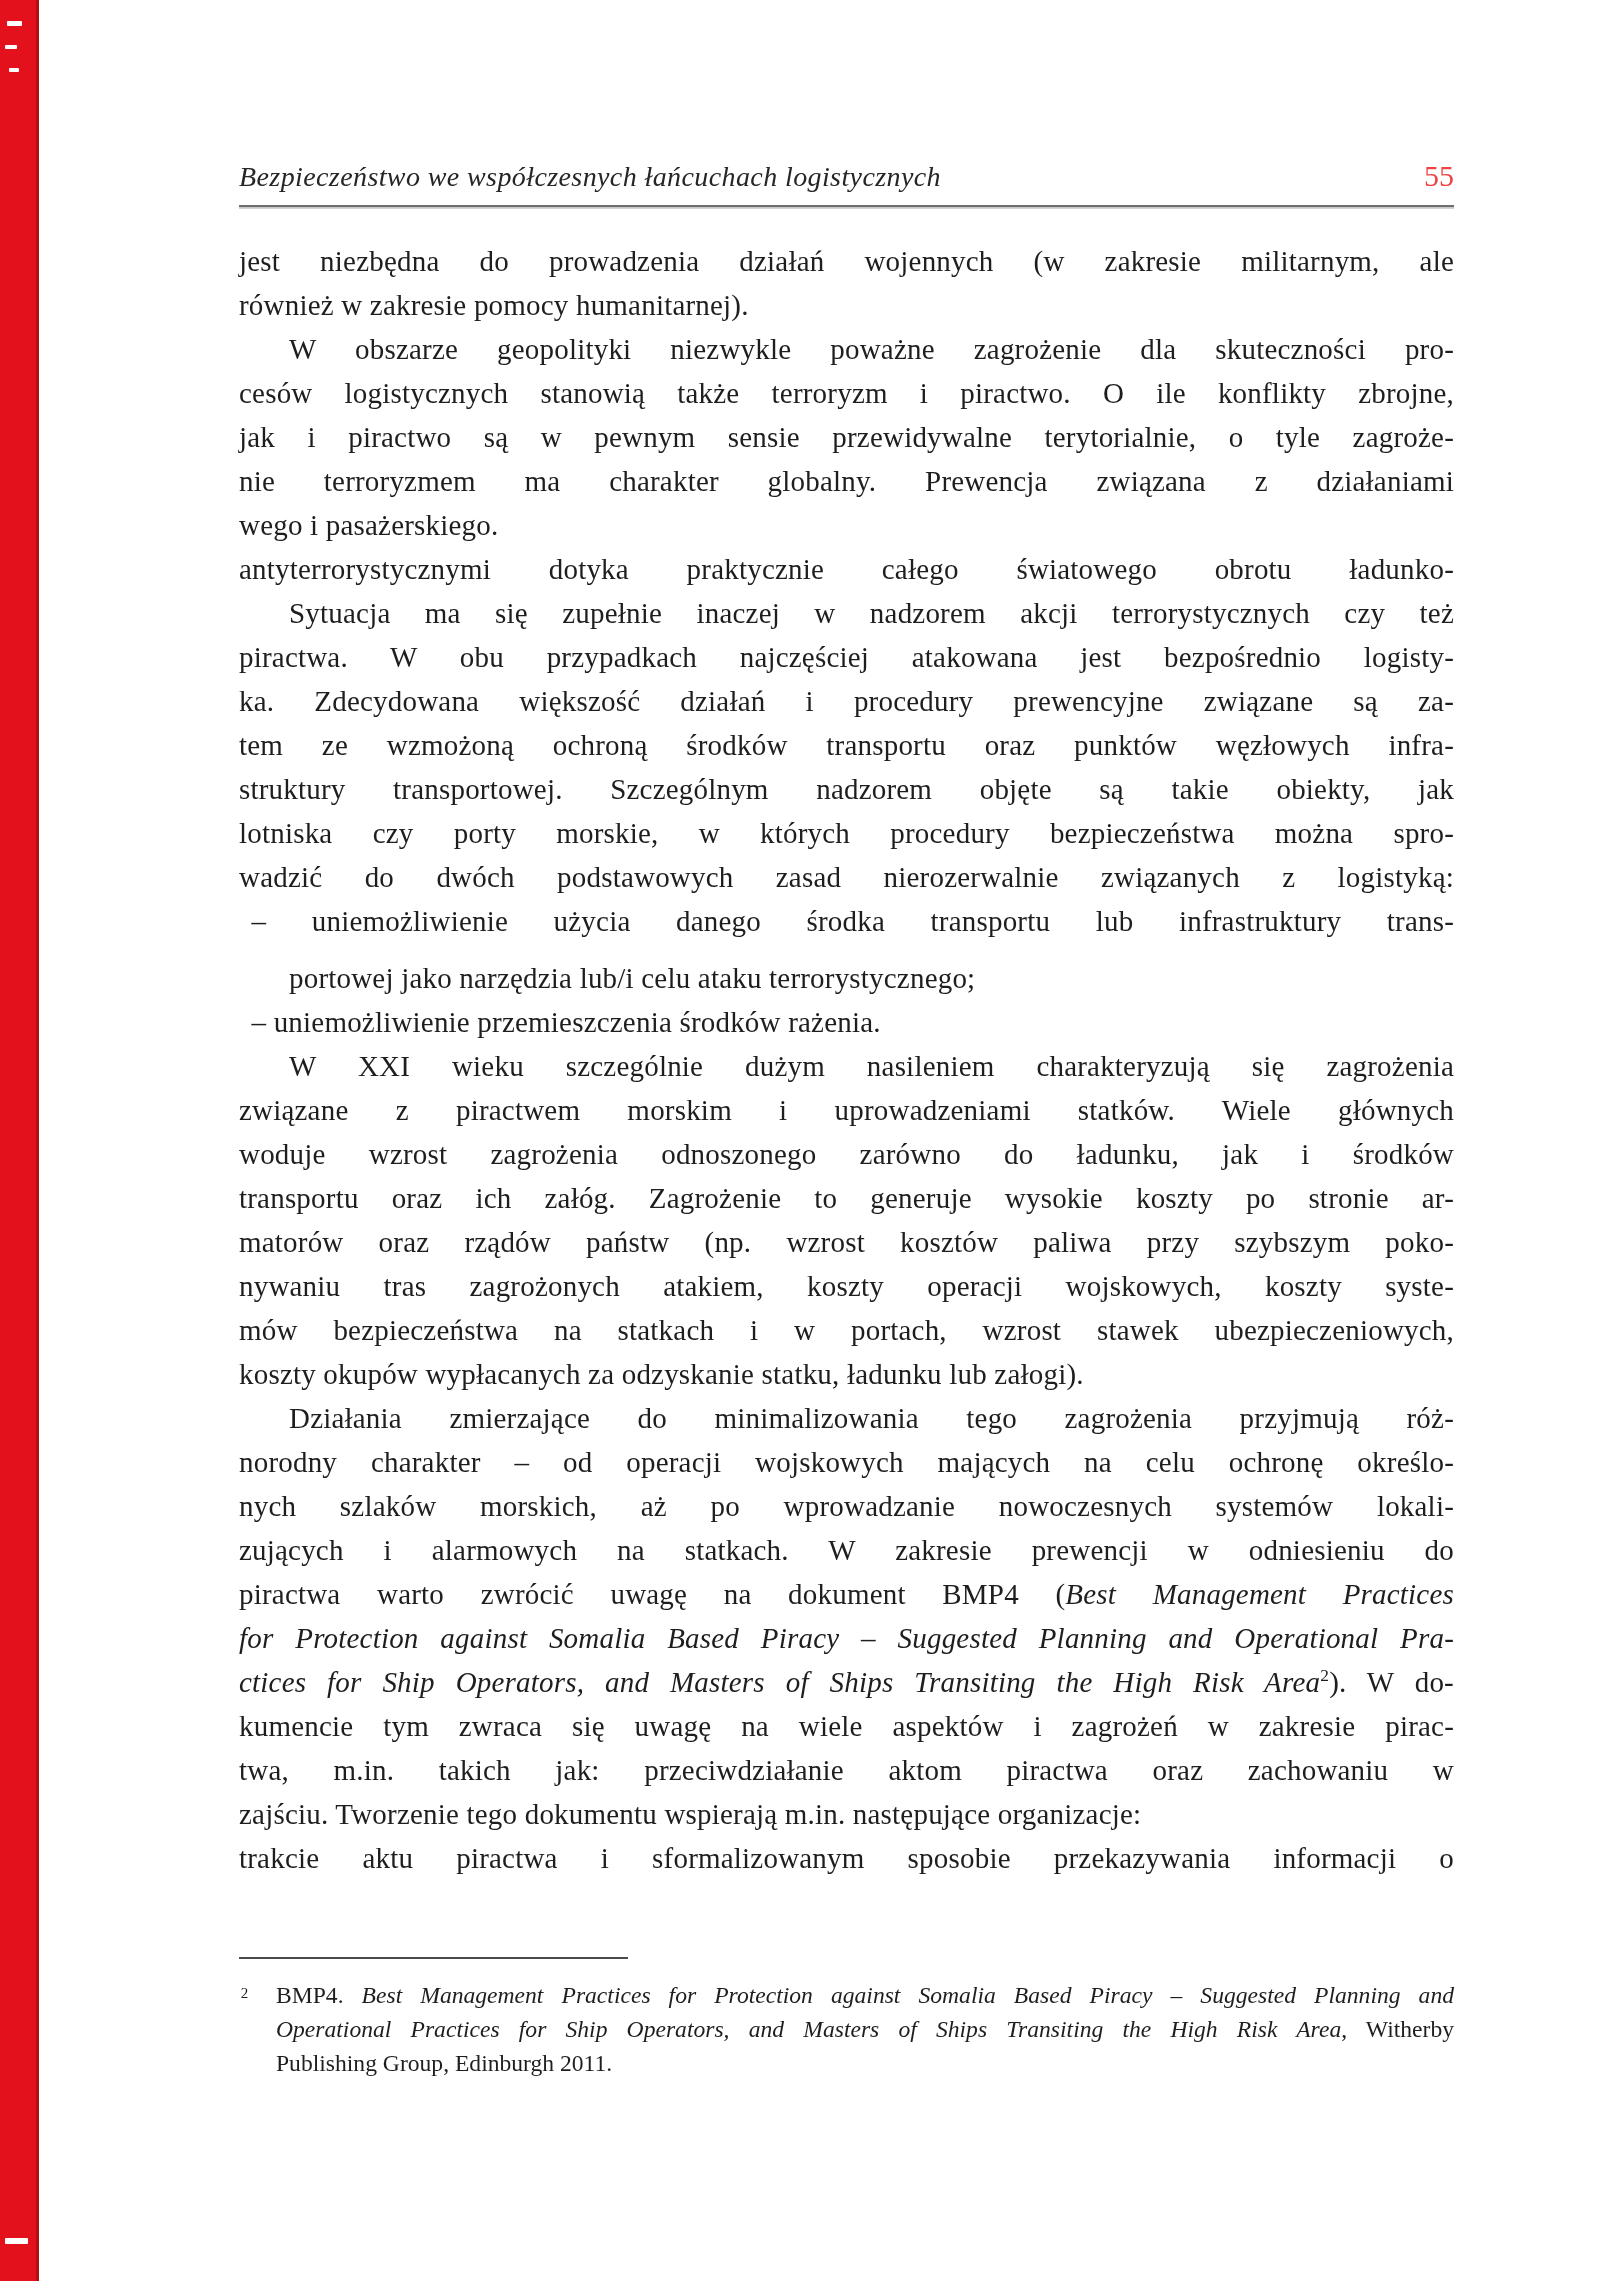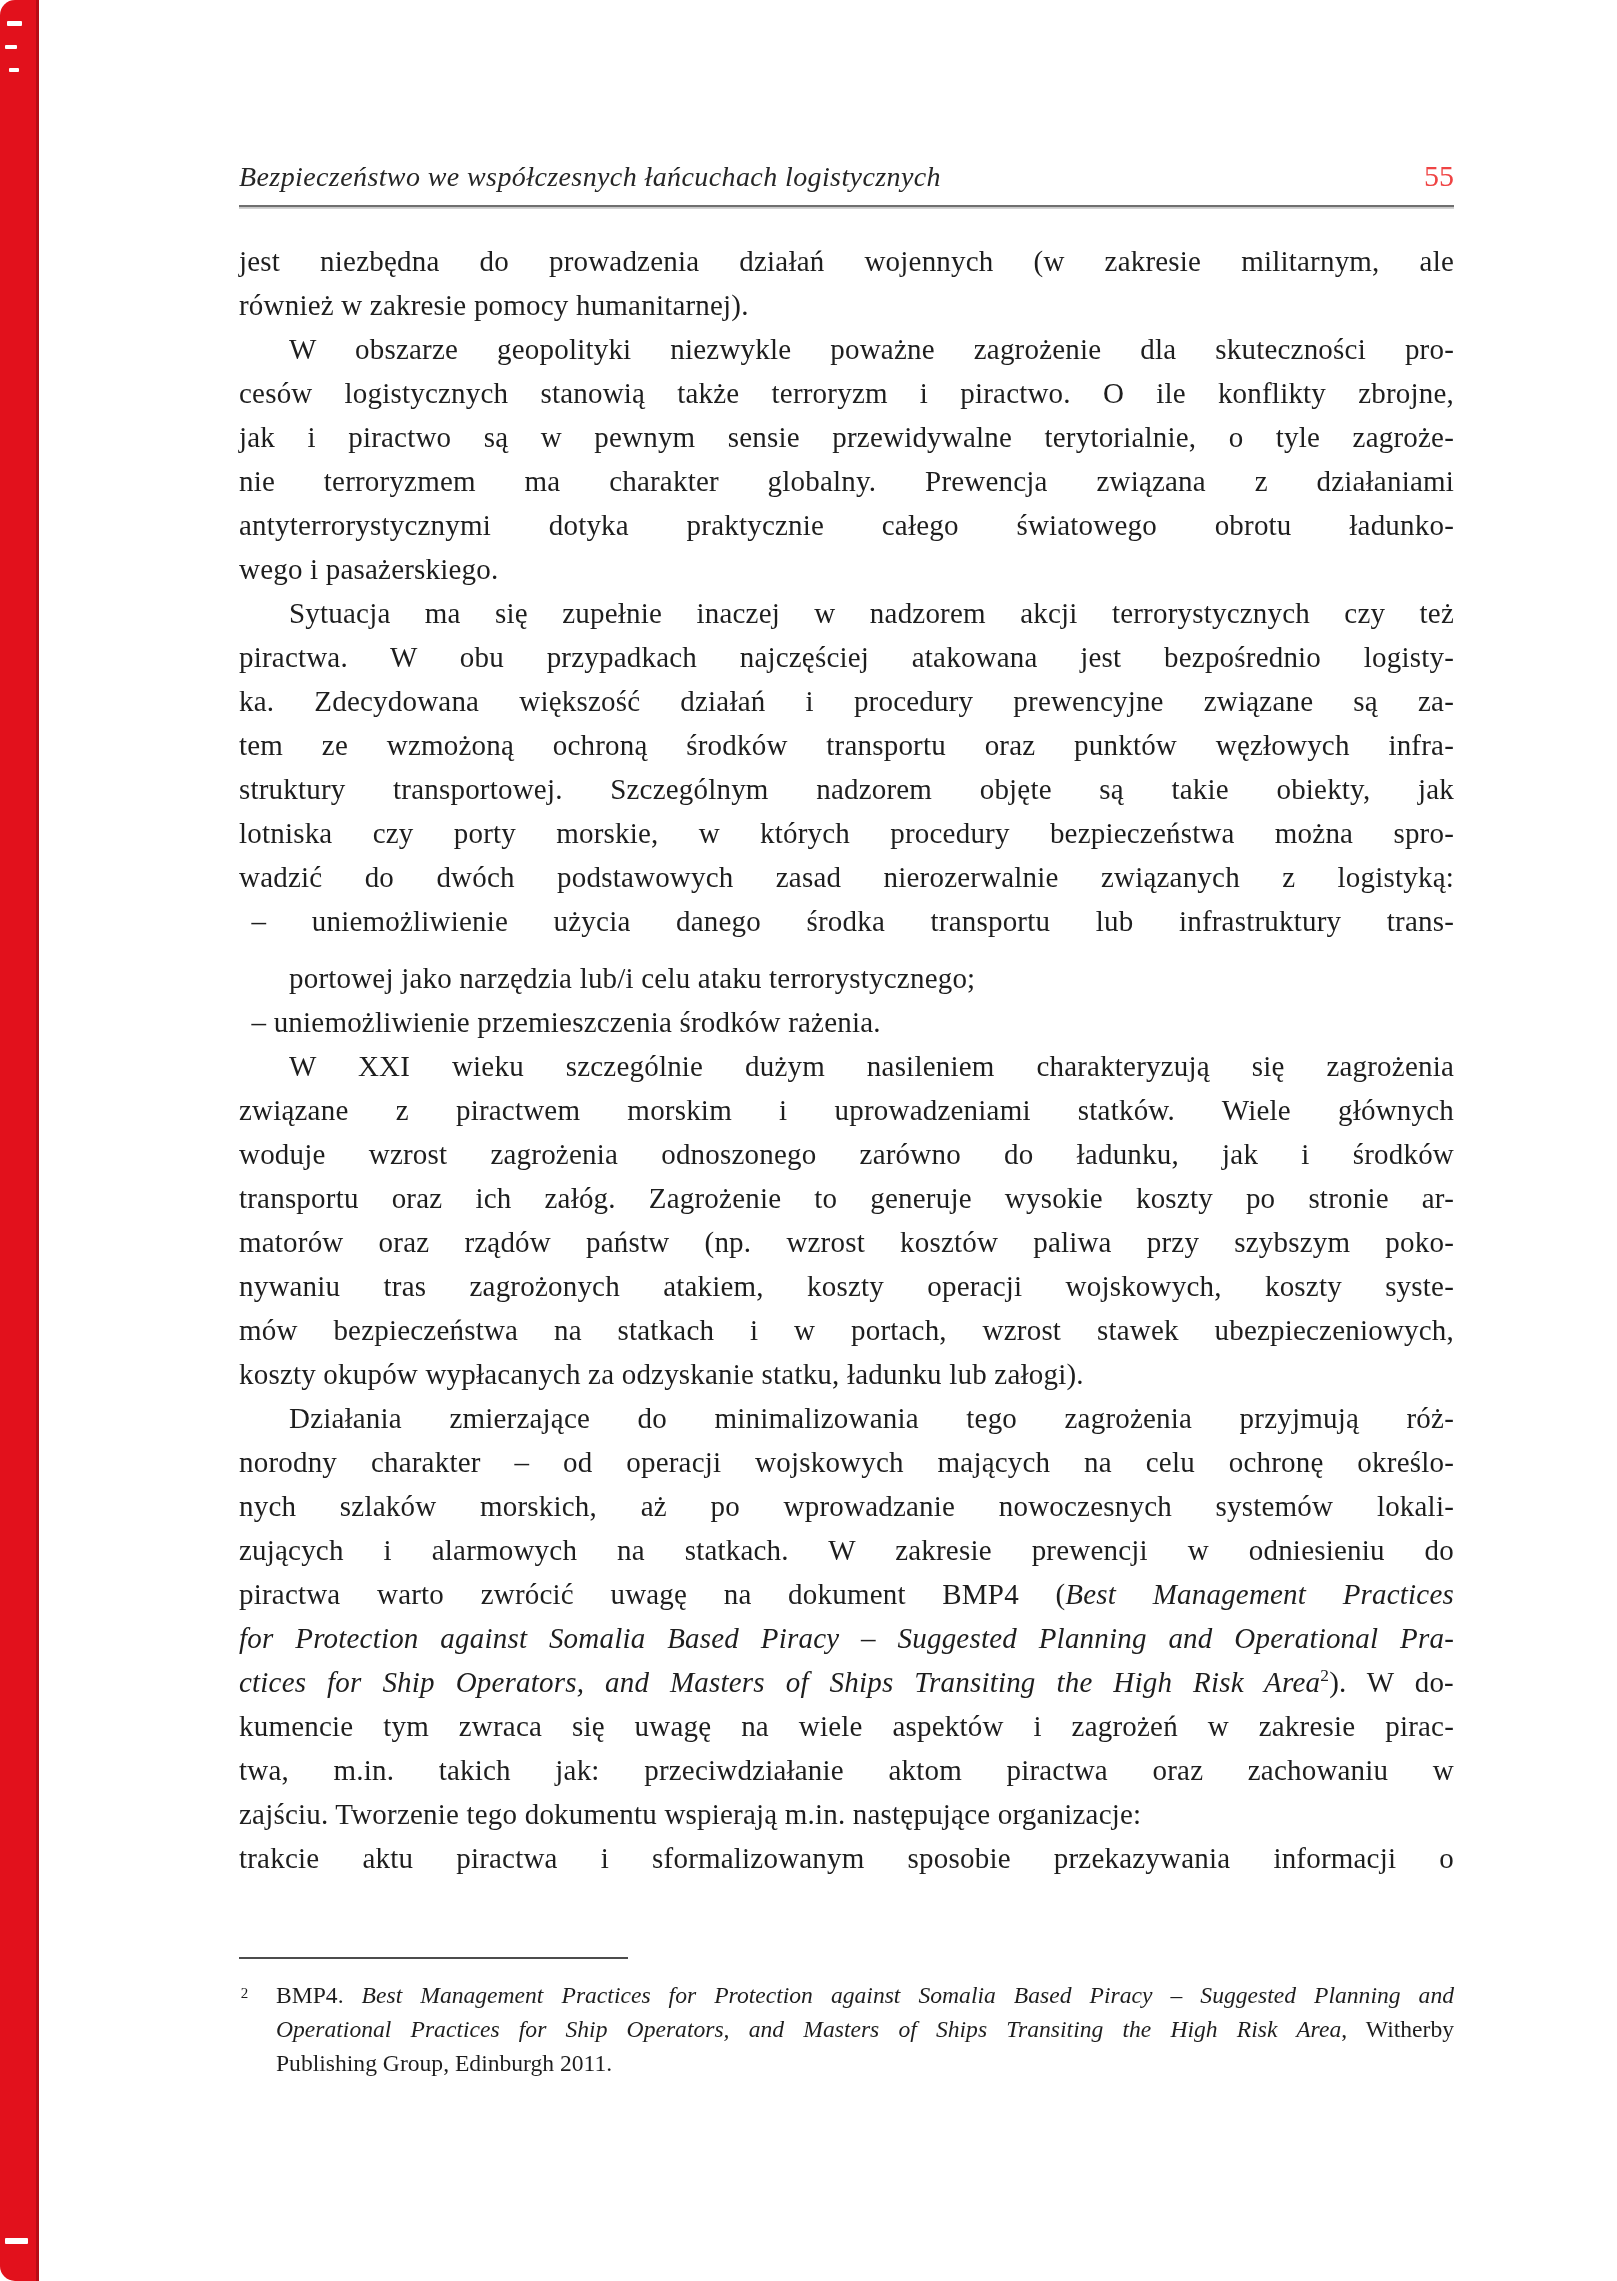--- a/index.html
+++ b/index.html
@@ -1,17 +1,17 @@
 <!DOCTYPE html>
 <html style="font-size:14.3px"><head>
 <meta charset="utf-8">
 <style>
   html,body{margin:0;padding:0;background:#ffffff;}
   .page{position:relative;width:1617px;height:2281px;background:#ffffff;overflow:hidden;
-        font-family:"Liberation Serif","DejaVu Serif",serif;color:#1e1e1e;border-radius:15px;}
+        font-family:"Liberation Serif","DejaVu Serif",serif;color:#1e1e1e;}
   
   .edge{position:absolute;left:0;top:0;width:39px;height:2281px;background:#e2111c;}
   .edge-inner{position:absolute;right:0;top:0;width:2.7px;height:100%;background:#b50d15;}
   .edge-mark{position:absolute;background:#ffffff;border-radius:0.9px;}
   .em1{left:7.1px;top:21.4px;width:15px;height:4.5px;}
   .em2{left:5.3px;top:45px;width:11.6px;height:3.6px;}
   .em3{left:9px;top:68px;width:9.8px;height:3.6px;}
   .em4{left:5.3px;top:2238px;width:23px;height:6.2px;}
   
   .runhead{position:absolute;left:239px;top:159px;width:1215px;display:flex;
@@ -56,22 +56,22 @@
   </div>
   <div class="headrule"></div>
 
   <div class="bodytext">
     <div class="ln j">jest niezbędna do prowadzenia działań wojennych (w zakresie militarnym, ale</div>
     <div class="ln end">również w zakresie pomocy humanitarnej).</div>
     <div class="ln ind">W obszarze geopolityki niezwykle poważne zagrożenie dla skuteczności pro-</div>
     <div class="ln">cesów logistycznych stanowią także terroryzm i piractwo. O ile konflikty zbrojne,</div>
     <div class="ln">jak i piractwo są w pewnym sensie przewidywalne terytorialnie, o tyle zagroże-</div>
     <div class="ln">nie terroryzmem ma charakter globalny. Prewencja związana z działaniami</div>
+    <div class="ln end">wego i pasażerskiego.</div>
     <div class="ln">antyterrorystycznymi dotyka praktycznie całego światowego obrotu ładunko-</div>
-    <div class="ln end">wego i pasażerskiego.</div>
     <div class="ln ind">Sytuacja ma się zupełnie inaczej w nadzorem akcji terrorystycznych czy też</div>
     <div class="ln">piractwa. W obu przypadkach najczęściej atakowana jest bezpośrednio logisty-</div>
     <div class="ln">ka. Zdecydowana większość działań i procedury prewencyjne związane są za-</div>
     <div class="ln">tem ze wzmożoną ochroną środków transportu oraz punktów węzłowych infra-</div>
     <div class="ln">struktury transportowej. Szczególnym nadzorem objęte są takie obiekty, jak</div>
     <div class="ln">lotniska czy porty morskie, w których procedury bezpieczeństwa można spro-</div>
     <div class="ln">wadzić do dwóch podstawowych zasad nierozerwalnie związanych z logistyką:</div>
     <div class="ln b1">– uniemożliwienie użycia danego środka transportu lub infrastruktury trans-</div>
     <div class="ln b2 end">portowej jako narzędzia lub/i celu ataku terrorystycznego;</div>
     <div class="ln b1 end">– uniemożliwienie przemieszczenia środków rażenia.</div>

